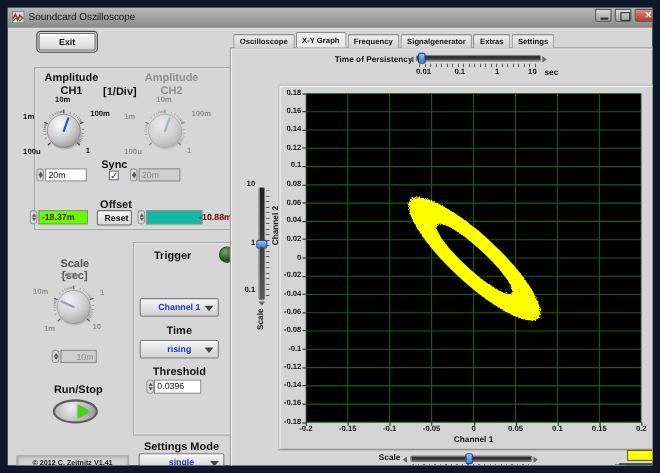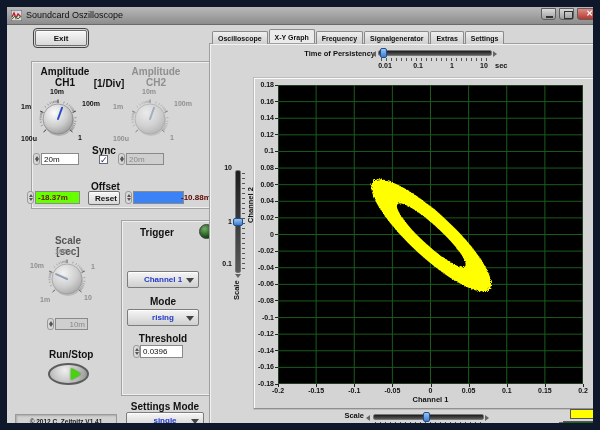--- a/index.html
+++ b/index.html
@@ -191,21 +191,21 @@
   <div class="field gray abs" style="left:119px;top:146px;width:38px;height:12px">20m</div>
 
   <span class="lbl b abs" style="left:85px;top:138px">Sync</span>
   <div class="chk abs" style="left:92px;top:148px"><span>✓</span></div>
 
   <span class="lbl b abs" style="left:84px;top:174px">Offset</span>
   <div class="spin abs" style="left:20px;top:184px;height:13px"></div>
   <div class="field abs b" id="off1" style="left: 28px; top: 184px; width: 45px; height: 13px; color: rgb(107, 20, 0); background: rgb(102, 255, 0);">-18.37m</div>
   <button class="btn abs" style="left:81px;top:184px;width:32px;height:14px">Reset</button>
   <div class="spin abs" style="left:118px;top:184px;height:13px"></div>
-  <div class="field abs b" id="off2" style="left: 126px; top: 184px; width: 34px; height: 13px; color: rgb(92, 6, 0); background: #3b82f6; padding-left: 47px;">-10.88m</div>
+  <div class="field abs b" id="off2" style="left: 126px; top: 184px; width: 34px; height: 13px; color: rgb(92, 6, 0); background: #14b8a6; padding-left: 47px;">-10.88m</div>
 
   <span class="lbl b abs" style="left:38px;top:228px;width:46px;text-align:center;color:#555">Scale [sec]</span>
   <div class="abs" id="knob-time" style="left:38px;top:250px;width:44px;height:44px;opacity:.75"><svg width="44" height="44">
         <circle cx="23" cy="24" r="15" fill="#8e8e8e" opacity="0.5"></circle>
         <circle cx="22" cy="22" r="15" fill="url(#kgrad)" stroke="#777" stroke-width="0.6"></circle>
         <line x1="10.109682792361692" y1="32.70608970174173" x2="7.508675903190813" y2="35.04804682399774" stroke="#333" stroke-width="1"></line>
         <line x1="7.383272677718386" y1="15.492213710787198" x2="4.185863575969282" y2="14.068635460021895" stroke="#333" stroke-width="1"></line>
         <line x1="22" y1="6" x2="22" y2="2.5" stroke="#333" stroke-width="1"></line>
         <line x1="36.61672732228161" y1="15.492213710787198" x2="39.81413642403072" y2="14.068635460021895" stroke="#333" stroke-width="1"></line>
         <line x1="33.890317207638304" y1="32.70608970174173" x2="36.49132409680919" y2="35.04804682399774" stroke="#333" stroke-width="1"></line>
@@ -257,21 +257,21 @@
   </div>
 
   <div class="sunk abs" style="left:8px;top:407px;width:100px;height:14px;font-size:6.5px;font-weight:bold;line-height:13px;color:#222">© 2012   C. Zeitnitz V1.41</div>
 
   <div class="grp abs" style="left:114px;top:213px;width:120px;height:174px"></div>
   <span class="lbl b abs" style="left:133px;top:220px">Trigger</span>
   <div class="led abs" style="left:192px;top:217px;width:13px;height:13px"></div>
   <div class="dd" style="left:120px;top:264px;width:72px;height:17px;line-height:16px">
     <span>Channel 1</span><div class="arr"></div>
   </div>
-  <span class="lbl b abs" style="left:120px;top:289px;width:72px;text-align:center">Mode</span>
+  <span class="lbl b abs" style="left:120px;top:289px;width:72px;text-align:center">Time</span>
   <div class="dd" style="left:120px;top:302px;width:72px;height:17px;line-height:16px">
     <span>rising</span><div class="arr"></div>
   </div>
   <span class="lbl b abs" style="left:120px;top:326px;width:72px;text-align:center">Threshold</span>
   <div class="spin abs" style="left:126px;top:338px;height:13px"></div>
   <div class="field abs" style="left:133px;top:338px;width:43px;height:13px">0.0396</div>
 
   <span class="lbl b abs" style="left:119px;top:394px;width:78px;text-align:center">Settings Mode</span>
   <div class="dd" style="left:119px;top:405px;width:78px;height:17px;line-height:16px">
     <span>single</span><div class="arr"></div>

